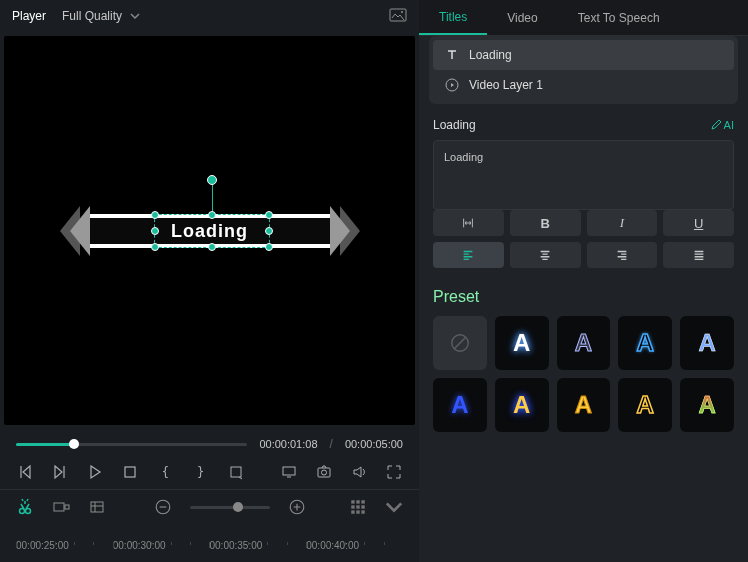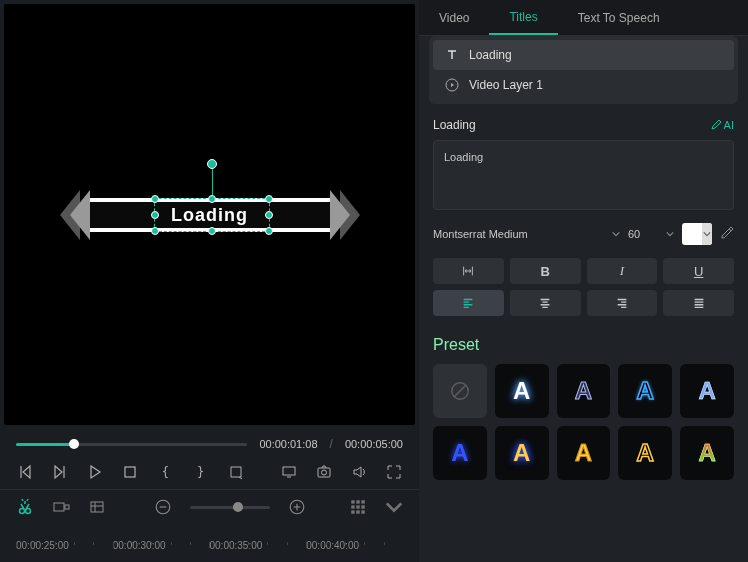--- a/index.html
+++ b/index.html
@@ -102,20 +102,37 @@
 .scroll { flex:1; overflow-y:auto; }
 .scroll::-webkit-scrollbar { width:6px; }
 .scroll::-webkit-scrollbar-thumb { background:#3a3d41; border-radius:3px; }
 
 .chev { display:inline-flex; }
 </style>
 </head>
 <body>
 
 <div class="left">
+  <div class="player-header">
+    <span class="label">Player</span>
+    <div class="quality-select">
+      <span>Full Quality</span>
+      <svg viewBox="0 0 10 10">
+          <path d="M1 3l4 4 4-4" stroke="#888" fill="none" stroke-width="1.5"></path>
+        </svg>
+    </div>
+    <div class="header-spacer"></div>
+    <div class="snapshot-btn">
+      <svg width="18" height="14" viewBox="0 0 18 14">
+          <rect x="1" y="1" width="16" height="12" rx="1" stroke="#aaa" fill="none"></rect>
+          <path d="M3 10l3-4 3 3 2-2 4 5" stroke="#aaa" fill="none"></path>
+          <circle cx="13" cy="4" r="1" fill="#aaa"></circle>
+        </svg>
+    </div>
+  </div>
 
   <div class="preview">
     <div class="title-graphic">
       <div class="arrow-l arrow-l2"></div>
         <div class="arrow-r arrow-r2"></div>
       <div class="arrow-l"></div>
         <div class="arrow-r"></div>
       <div class="bar"></div>
       <div class="title-text">Loading</div>
       <div class="sel-box">
@@ -288,22 +305,22 @@
           <div class="tick minor"></div>
           <div class="tick minor"></div>
           <div class="tick minor"></div>
         </div>
     </div>
   </div>
 </div>
 
 <div class="right">
   <div class="main-tabs">
+    <div class="main-tab active">Titles</div>
     <div class="main-tab">Video</div>
-    <div class="main-tab active">Titles</div>
     <div class="main-tab">Text To Speech</div>
   </div>
 
   <div class="scroll">
 
     <div class="layers">
       <div class="layer active">
         <svg viewBox="0 0 14 14">
             <path d="M3 3h8M7 3v8" stroke="#ddd" stroke-width="1.5"></path>
           </svg>
@@ -323,46 +340,20 @@
       <div class="ai-btn">
         <svg width="12" height="12" viewBox="0 0 12 12">
             <path d="M2 10l1-3 6-6 2 2-6 6z" stroke="#1abc9c" fill="none"></path>
           </svg>
         <span>AI</span>
       </div>
     </div>
 
     <div class="text-input">Loading</div>
 
-    <div class="font-row">
-      <div class="font-select">
-        <span>Montserrat Medium</span>
-        <svg width="8" height="8" viewBox="0 0 10 10">
-            <path d="M1 3l4 4 4-4" stroke="#888" fill="none" stroke-width="1.5"></path>
-          </svg>
-      </div>
-      <div class="size-select">
-        <span>60</span>
-        <svg width="8" height="8" viewBox="0 0 10 10">
-            <path d="M1 3l4 4 4-4" stroke="#888" fill="none" stroke-width="1.5"></path>
-          </svg>
-      </div>
-      <div class="color-swatch">
-        <div class="chev">
-            <svg width="8" height="8" viewBox="0 0 10 10">
-              <path d="M1 3l4 4 4-4" stroke="#666" fill="none" stroke-width="1.5"></path>
-            </svg>
-          </div>
-      </div>
-      <div class="eyedropper">
-        <svg width="14" height="14" viewBox="0 0 14 14">
-            <path d="M11 1l2 2-2 2-2-2zM9 3L2 10v2h2l7-7" stroke="#aaa" fill="none"></path>
-          </svg>
-      </div>
-    </div>
 
     <div class="btn-grid">
       <div class="style-btn">
           <svg viewBox="0 0 16 16">
             <path d="M3 3v10M13 3v10M5 8h6M6 6l-1 2 1 2M10 6l1 2-1 2" stroke="#c8c8c8" fill="none"></path>
           </svg>
         </div>
       <div class="style-btn">
           <span style="font-weight:700">B</span>
         </div>

